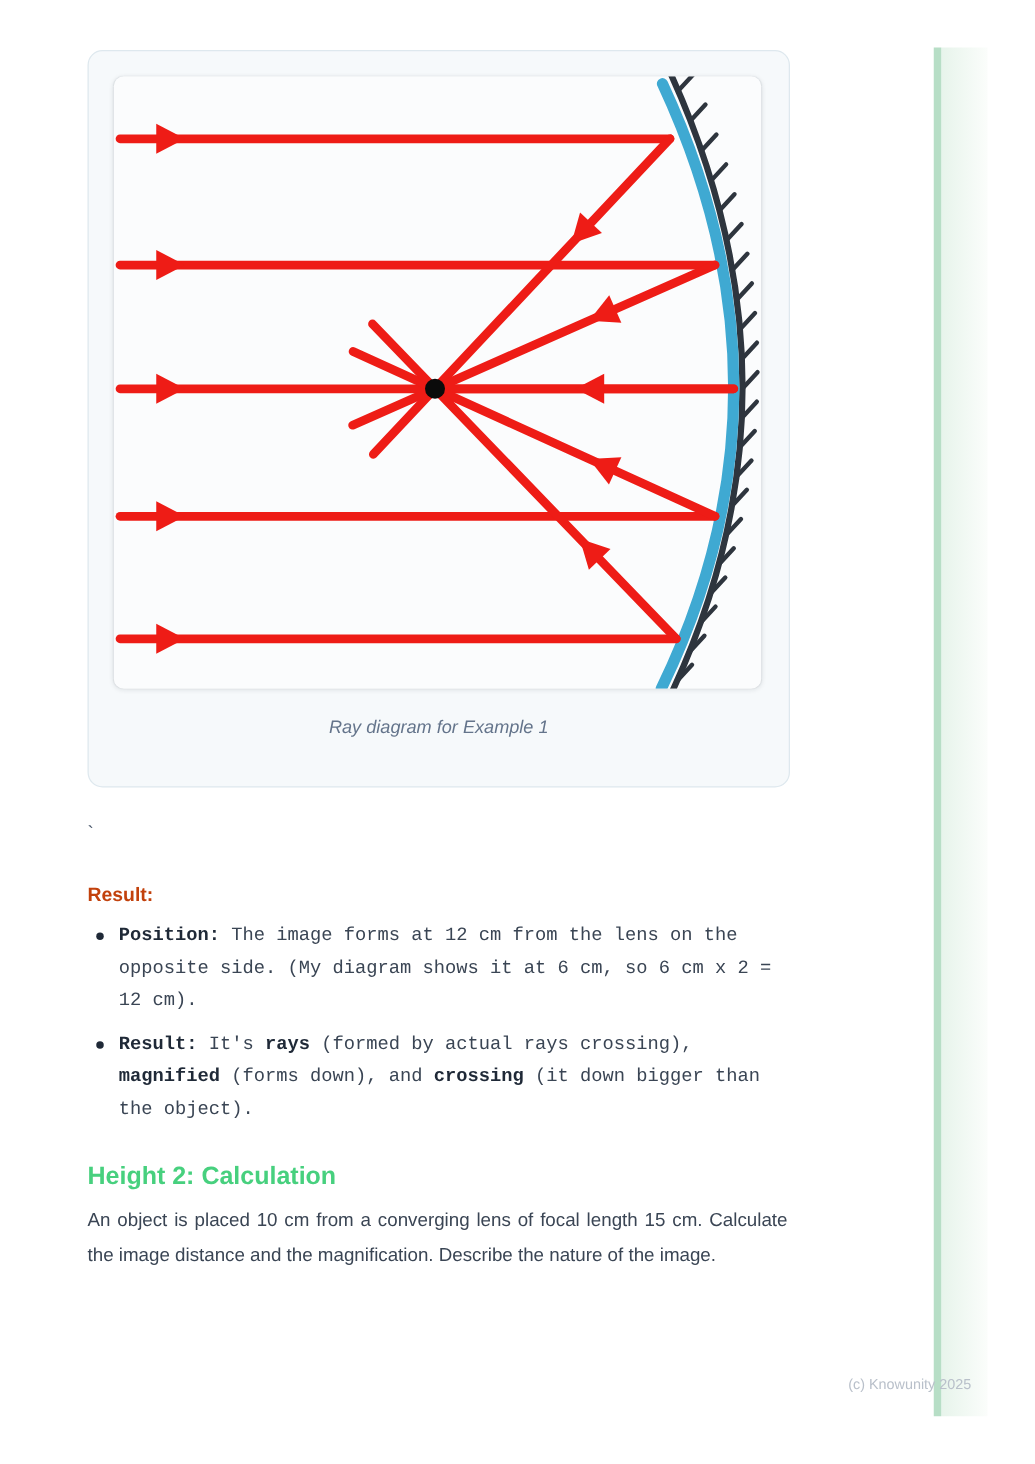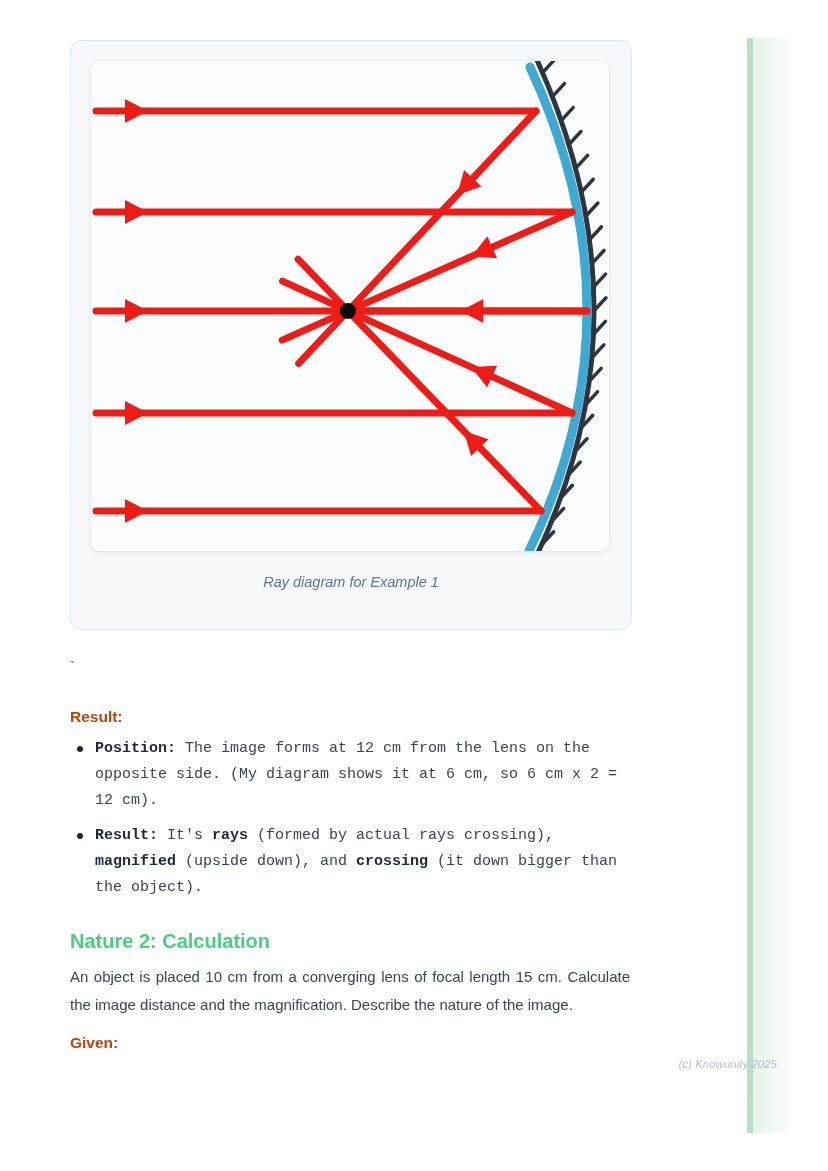--- a/index.html
+++ b/index.html
@@ -30,21 +30,21 @@
   .content b{font-weight:700;color:#1f2937;}
   ul.bullets{list-style:none;margin:6px 0 0 0;padding:0;font-family:Liberation Mono, monospace;}
   ul.bullets li{position:relative;padding-left:25px;line-height:26px;}
   ul.bullets li + li{margin-top:9px;}
   ul.bullets li::before{content:"";position:absolute;left:7px;top:10px;width:6px;height:6px;
     border-radius:50%;background:#1f2937;}
   .h2-green{font-size:20px;font-weight:600;color:#47d07e;line-height:28px;margin:26px 0 0 0;}
   .para{margin:8px 4px 0 0;line-height:27.6px;text-align:justify;}
   .given{margin-top:12px;}
 
-  .footer-copy{position:absolute;right:51px;top:1058px;font-size:11.5px;color:#b9c0ca;z-index:3;font-style:italic;}
+  .footer-copy{position:absolute;right:51px;top:1102px;font-size:11.5px;color:#b9c0ca;z-index:3;}
 </style>
 </head>
 <body>
 
 <div class="green-panel"></div>
 <div class="green-line"></div>
 
 <div class="figure-card">
   <div class="figure-panel">
     <svg id="ray-svg" viewBox="0 0 518 490">
@@ -97,23 +97,22 @@
   <div class="figure-caption">Ray diagram for Example 1</div>
 </div>
 
 <span class="stray-char">`</span>
 
 <div class="content">
   <p class="mini-heading">Result:</p>
 
   <ul class="bullets">
     <li><b>Position:</b><span> The image forms at 12 cm from the lens on the opposite side. (My diagram shows it at 6 cm, so 6 cm x 2 = 12 cm).</span></li>
-    <li><b>Result:</b><span> It's </span><b>rays</b><span> (formed by actual rays crossing), </span><b>magnified</b><span> (upside down), and </span><b>crossing</b><span> (it down bigger than the object).</span></li>
+    <li><b>Result:</b><span> It's </span><b>rays</b><span> (formed by actual rays crossing), </span><b>magnified</b><span> (forms down), and </span><b>crossing</b><span> (it down bigger than the object).</span></li>
   </ul>
 
-  <h2 class="h2-green">Nature 2: Calculation</h2>
+  <h2 class="h2-green">Height 2: Calculation</h2>
 
   <p class="para">An object is placed 10 cm from a converging lens of focal length 15 cm. Calculate the image distance and the magnification. Describe the nature of the image.</p>
 
-  <p class="mini-heading given">Given:</p>
 </div>
 
 <div class="footer-copy">(c) Knowunity 2025</div>
 
 </body></html>

